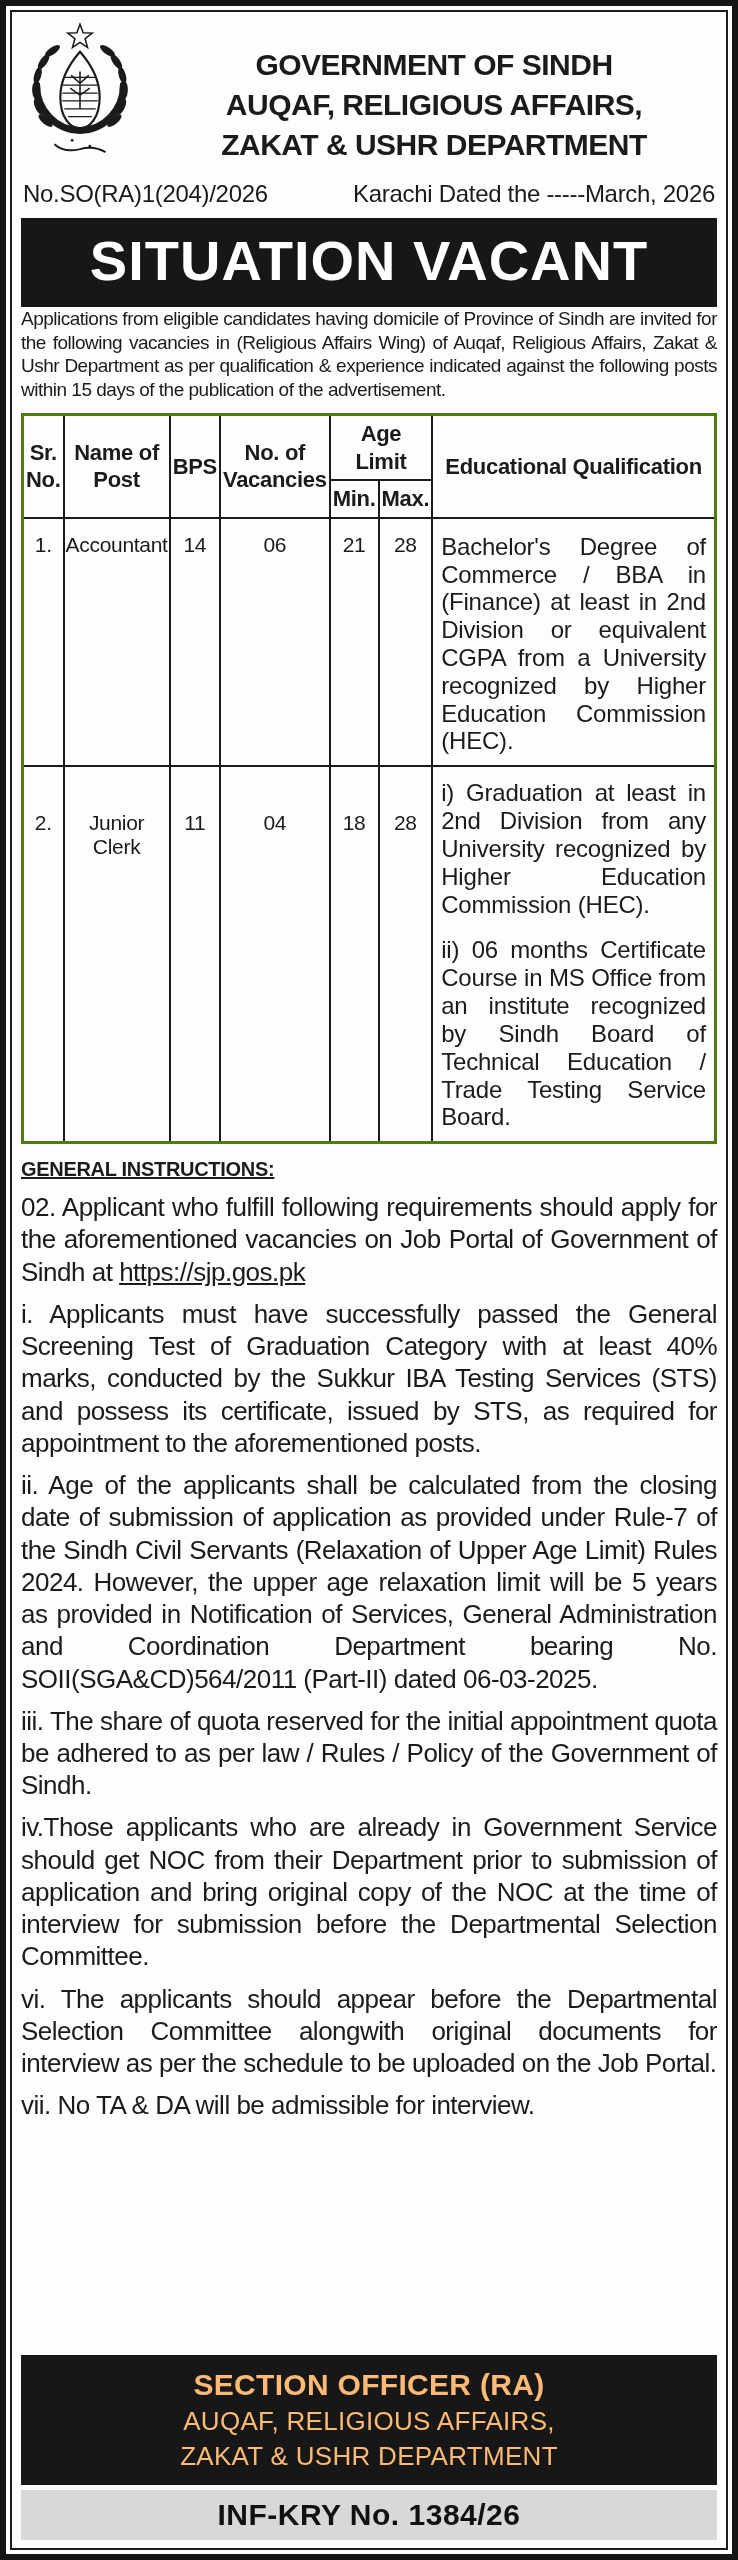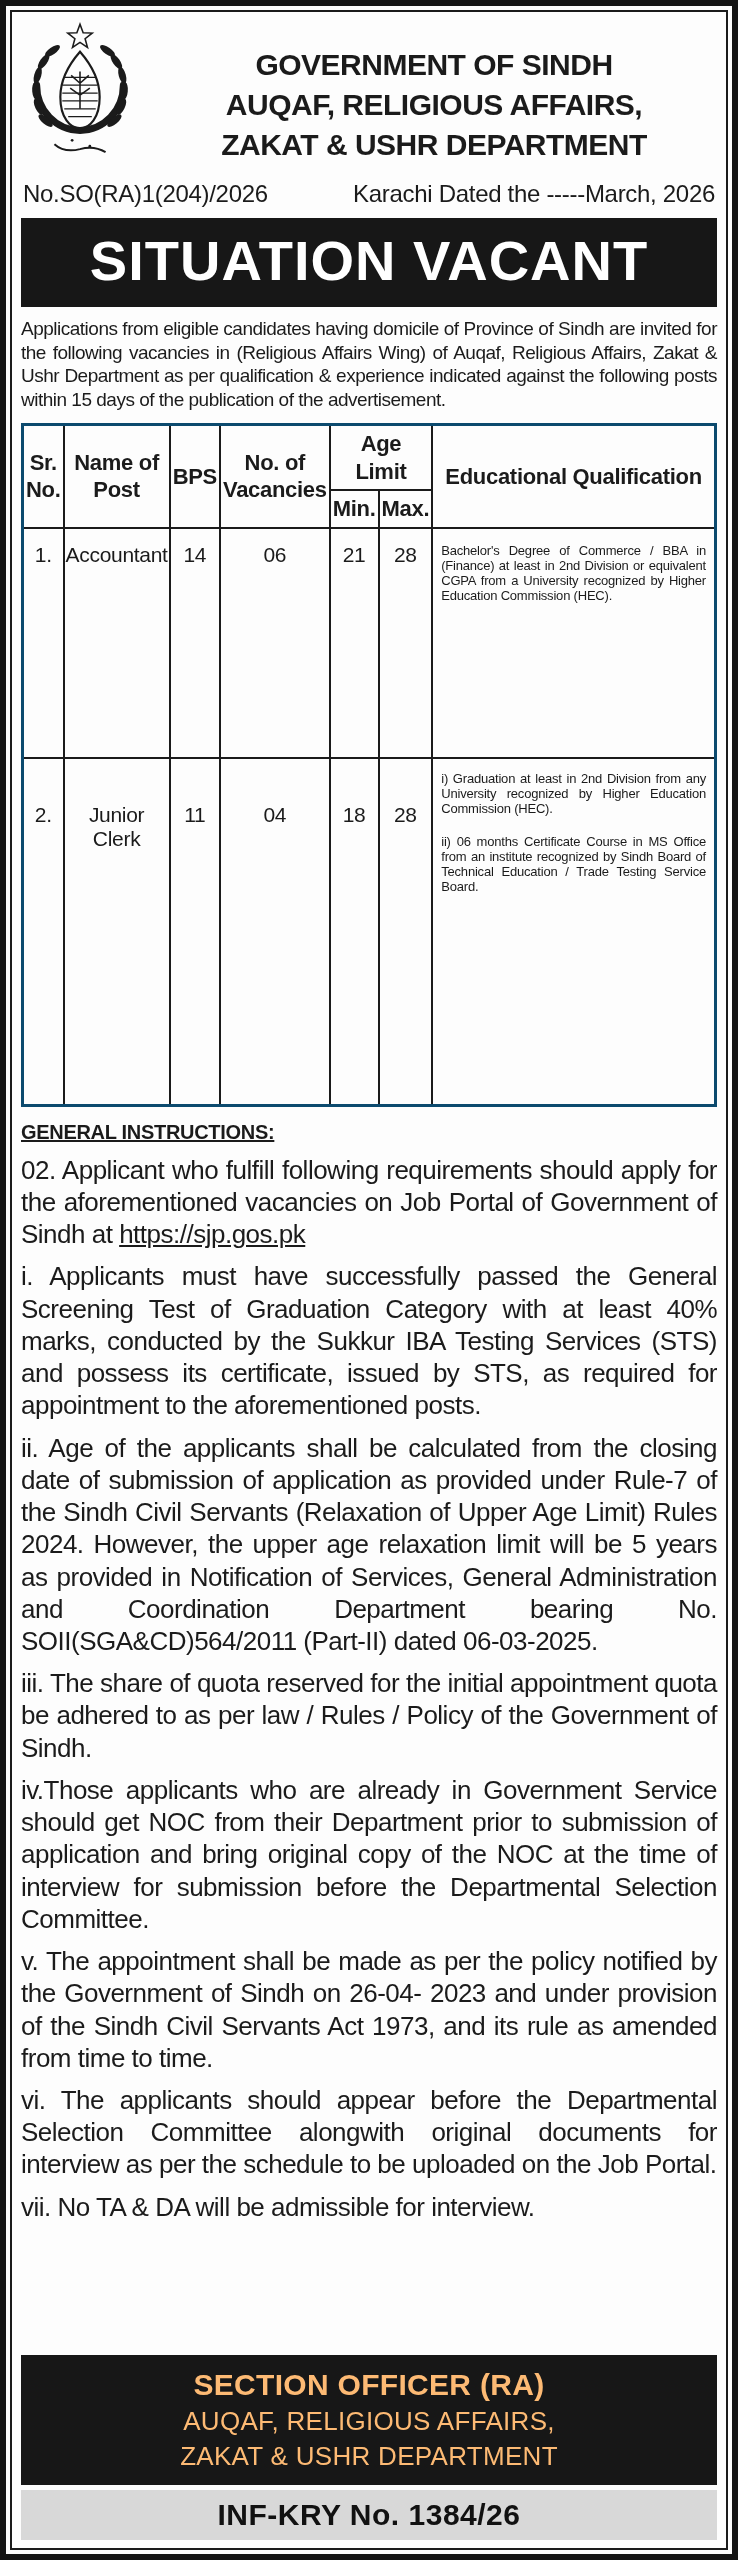--- a/index.html
+++ b/index.html
@@ -5,31 +5,31 @@
   html,body{margin:0;padding:0;background:#e8e8e8;}
   .page{width:738px;height:2560px;box-sizing:border-box;background:#fdfdfd;border:6px solid #141414;padding:4px;font-family:"Liberation Sans",sans-serif;color:#1b1b1b;}
   .inner{box-sizing:border-box;height:100%;border:2px solid #1b1b1b;padding:8px 9px;display:flex;flex-direction:column;overflow:hidden;}
   
   .hdr{display:flex;align-items:center;gap:12px;margin-top:2px;}
   .logo{flex:0 0 118px;}
   .titles{flex:1;text-align:center;font-weight:bold;font-size:30px;line-height:1.33;letter-spacing:-0.5px;padding-top:16px;}
   
   .refrow{display:flex;justify-content:space-between;font-size:24px;margin:8px 2px 10px 2px;letter-spacing:-0.3px;}
   
-  .banner{background:#171717;color:#fff;text-align:center;font-weight:bold;font-size:56px;letter-spacing:1px;padding:10px 0 14px 0;margin-bottom:10px;}
+  .banner{background:#171717;color:#fff;text-align:center;font-weight:bold;font-size:56px;letter-spacing:1px;padding:10px 0 14px 0;}
   
   .intro{font-size:19px;line-height:1.24;text-align:justify;letter-spacing:-0.5px;margin:0 0 12px 0;}
   
-  table{width:100%;border-collapse:collapse;border:3px solid #0c4a6e;}
+  table{width:100%;border-collapse:collapse;border:3px solid #4d7c0f;}
   th,td{border:2px solid #1b1b1b;}
   th{font-size:22px;font-weight:bold;white-space:pre-line;line-height:1.25;padding:4px 2px;text-align:center;letter-spacing:-0.3px;}
   td{vertical-align:top;text-align:center;font-size:21px;letter-spacing:-0.3px;}
   tr.r1 td{height:210px;padding-top:14px;}
   tr.r2 td{height:300px;padding-top:44px;}
-  td.qual{text-align:justify;font-size:13px;line-height:1.16;padding:4px 8px;letter-spacing:-0.2px;}
+  td.qual{text-align:justify;font-size:24px;line-height:1.16;padding:10px 8px;letter-spacing:-0.2px;}
   tr.r2 td.qual{padding-top:12px;}
   td.qual p{margin:0 0 18px 0;}
   td.qual p:last-child{margin-bottom:0;}
   
   .gi-head{font-size:20px;font-weight:bold;text-decoration:underline;letter-spacing:-0.3px;margin:14px 0 10px 0;}
   .instr p{font-size:26px;line-height:1.24;text-align:justify;letter-spacing:-0.5px;margin:0 0 10px 0;}
   .ulink{text-decoration:underline;margin-top:28px;}
   
   .tail{margin-top:auto;}
   .sigbox{background:#171717;color:#fdba74;text-align:center;padding:10px 6px 12px 6px;}
@@ -140,21 +140,20 @@
   </tbody>
       </table>
 
   <div class="gi-head">GENERAL INSTRUCTIONS:</div>
   <div class="instr">
     <p><span>02. Applicant who fulfill following requirements should apply for the aforementioned vacancies on Job Portal of Government of Sindh at</span> <span class="ulink">https://sjp.gos.pk</span></p>
     <p>i. Applicants must have successfully passed the General Screening Test of Graduation Category with at least 40% marks, conducted by the Sukkur IBA Testing Services (STS) and possess its certificate, issued by STS, as required for appointment to the aforementioned posts.</p>
     <p>ii. Age of the applicants shall be calculated from the closing date of submission of application as provided under Rule-7 of the Sindh Civil Servants (Relaxation of Upper Age Limit) Rules 2024. However, the upper age relaxation limit will be 5 years as provided in Notification of Services, General Administration and Coordination Department bearing No. SOII(SGA&amp;CD)564/2011 (Part-II) dated 06-03-2025.</p>
     <p>iii. The share of quota reserved for the initial appointment quota be adhered to as per law / Rules / Policy of the Government of Sindh.</p>
     <p>iv.Those applicants who are already in Government Service should get NOC from their Department prior to submission of application and bring original copy of the NOC at the time of interview for submission before the Departmental Selection Committee.</p>
-    <p>v. The appointment shall be made as per the policy notified by the Government of Sindh on 26-04- 2023 and under provision of the Sindh Civil Servants Act 1973, and its rule as amended from time to time.</p>
     <p>vi. The applicants should appear before the Departmental Selection Committee alongwith original documents for interview as per the schedule to be uploaded on the Job Portal.</p>
     <p>vii. No TA &amp; DA will be admissible for interview.</p>
   </div>
 
   <div class="tail">
     <div class="sigbox">
       <div class="sig1">SECTION OFFICER (RA)</div>
       <div class="sig2">AUQAF, RELIGIOUS AFFAIRS,</div>
       <div class="sig2">ZAKAT &amp; USHR DEPARTMENT</div>
     </div>

